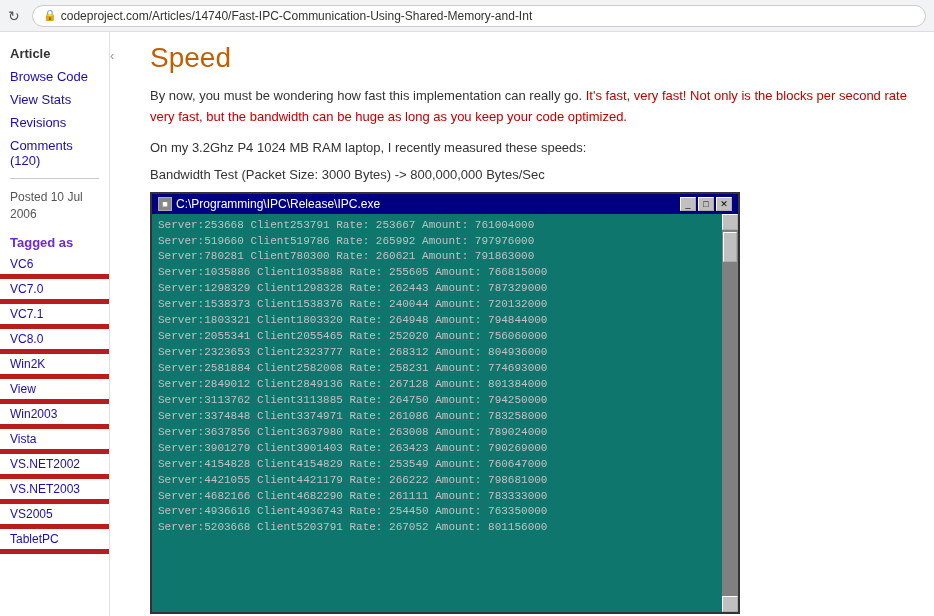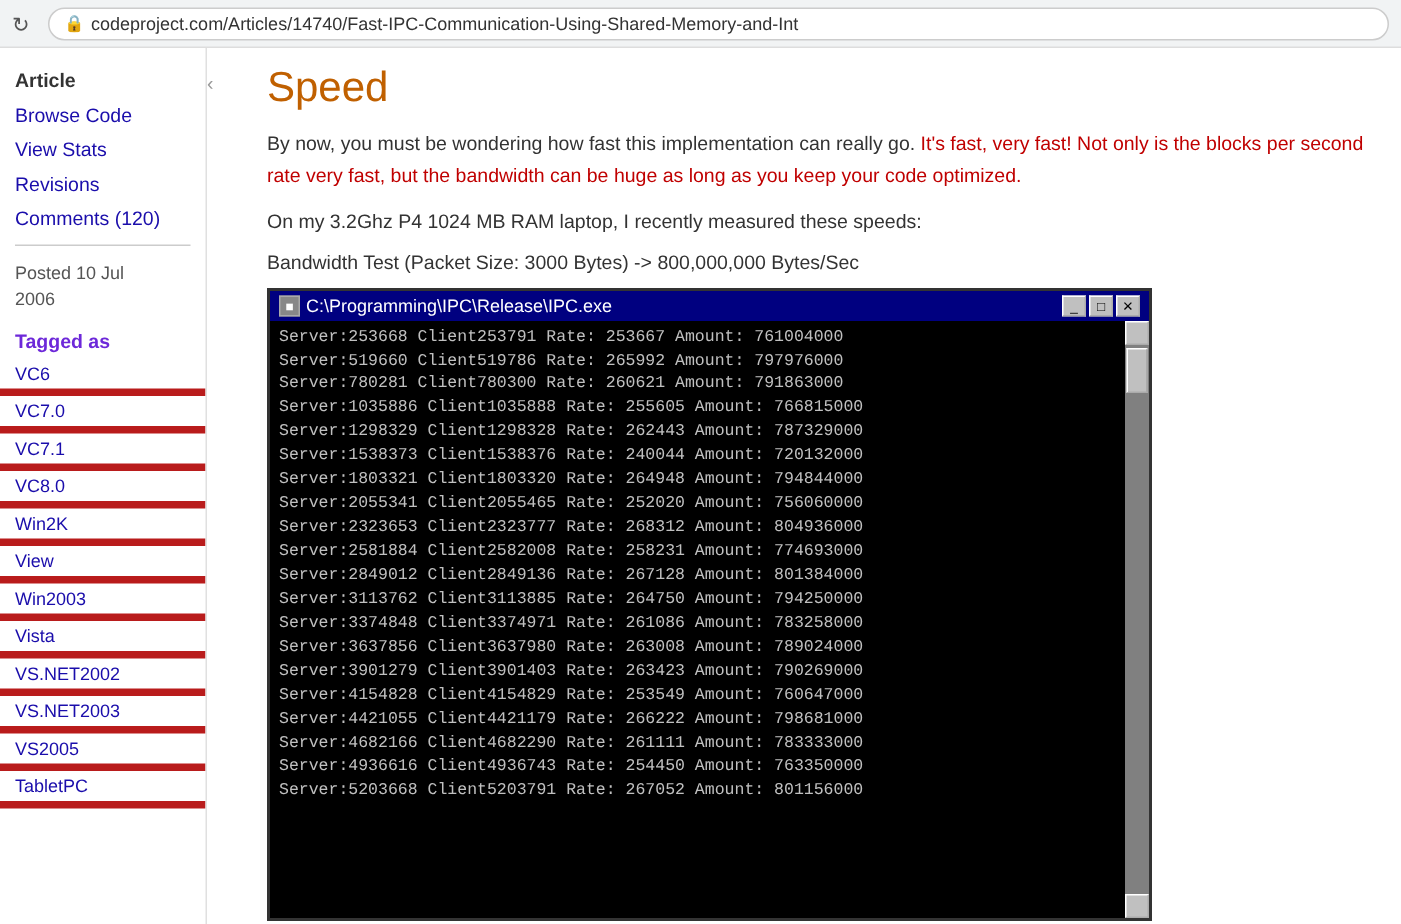--- a/index.html
+++ b/index.html
@@ -31,21 +31,21 @@
     }
     .lock-icon { color: #555; font-size: 11px; }
 
     .page-body {
       display: flex;
       flex: 1;
       overflow: hidden;
     }
 
     .sidebar {
-      width: 138px;
+      width: 110px;
       border-right: 1px solid #e0e0e0;
       padding: 8px 0;
       flex-shrink: 0;
       overflow-y: auto;
     }
 
     .sidebar-section-label {
       font-weight: bold;
       font-size: 13px;
       padding: 6px 10px 4px 10px;
@@ -167,21 +167,21 @@
       width: 16px; height: 14px;
       background: #c0c0c0;
       border: 1px outset #fff;
       font-size: 9px;
       display: flex; align-items: center; justify-content: center;
       cursor: pointer;
       color: #000;
     }
 
     .console-body {
-      background: #000000;
+      background: #0f766e;
       color: #c0c0c0;
       font-family: 'Courier New', Courier, monospace;
       font-size: 11px;
       padding: 4px 6px;
       height: 398px;
       overflow: hidden;
       position: relative;
     }
 
     .console-line {

